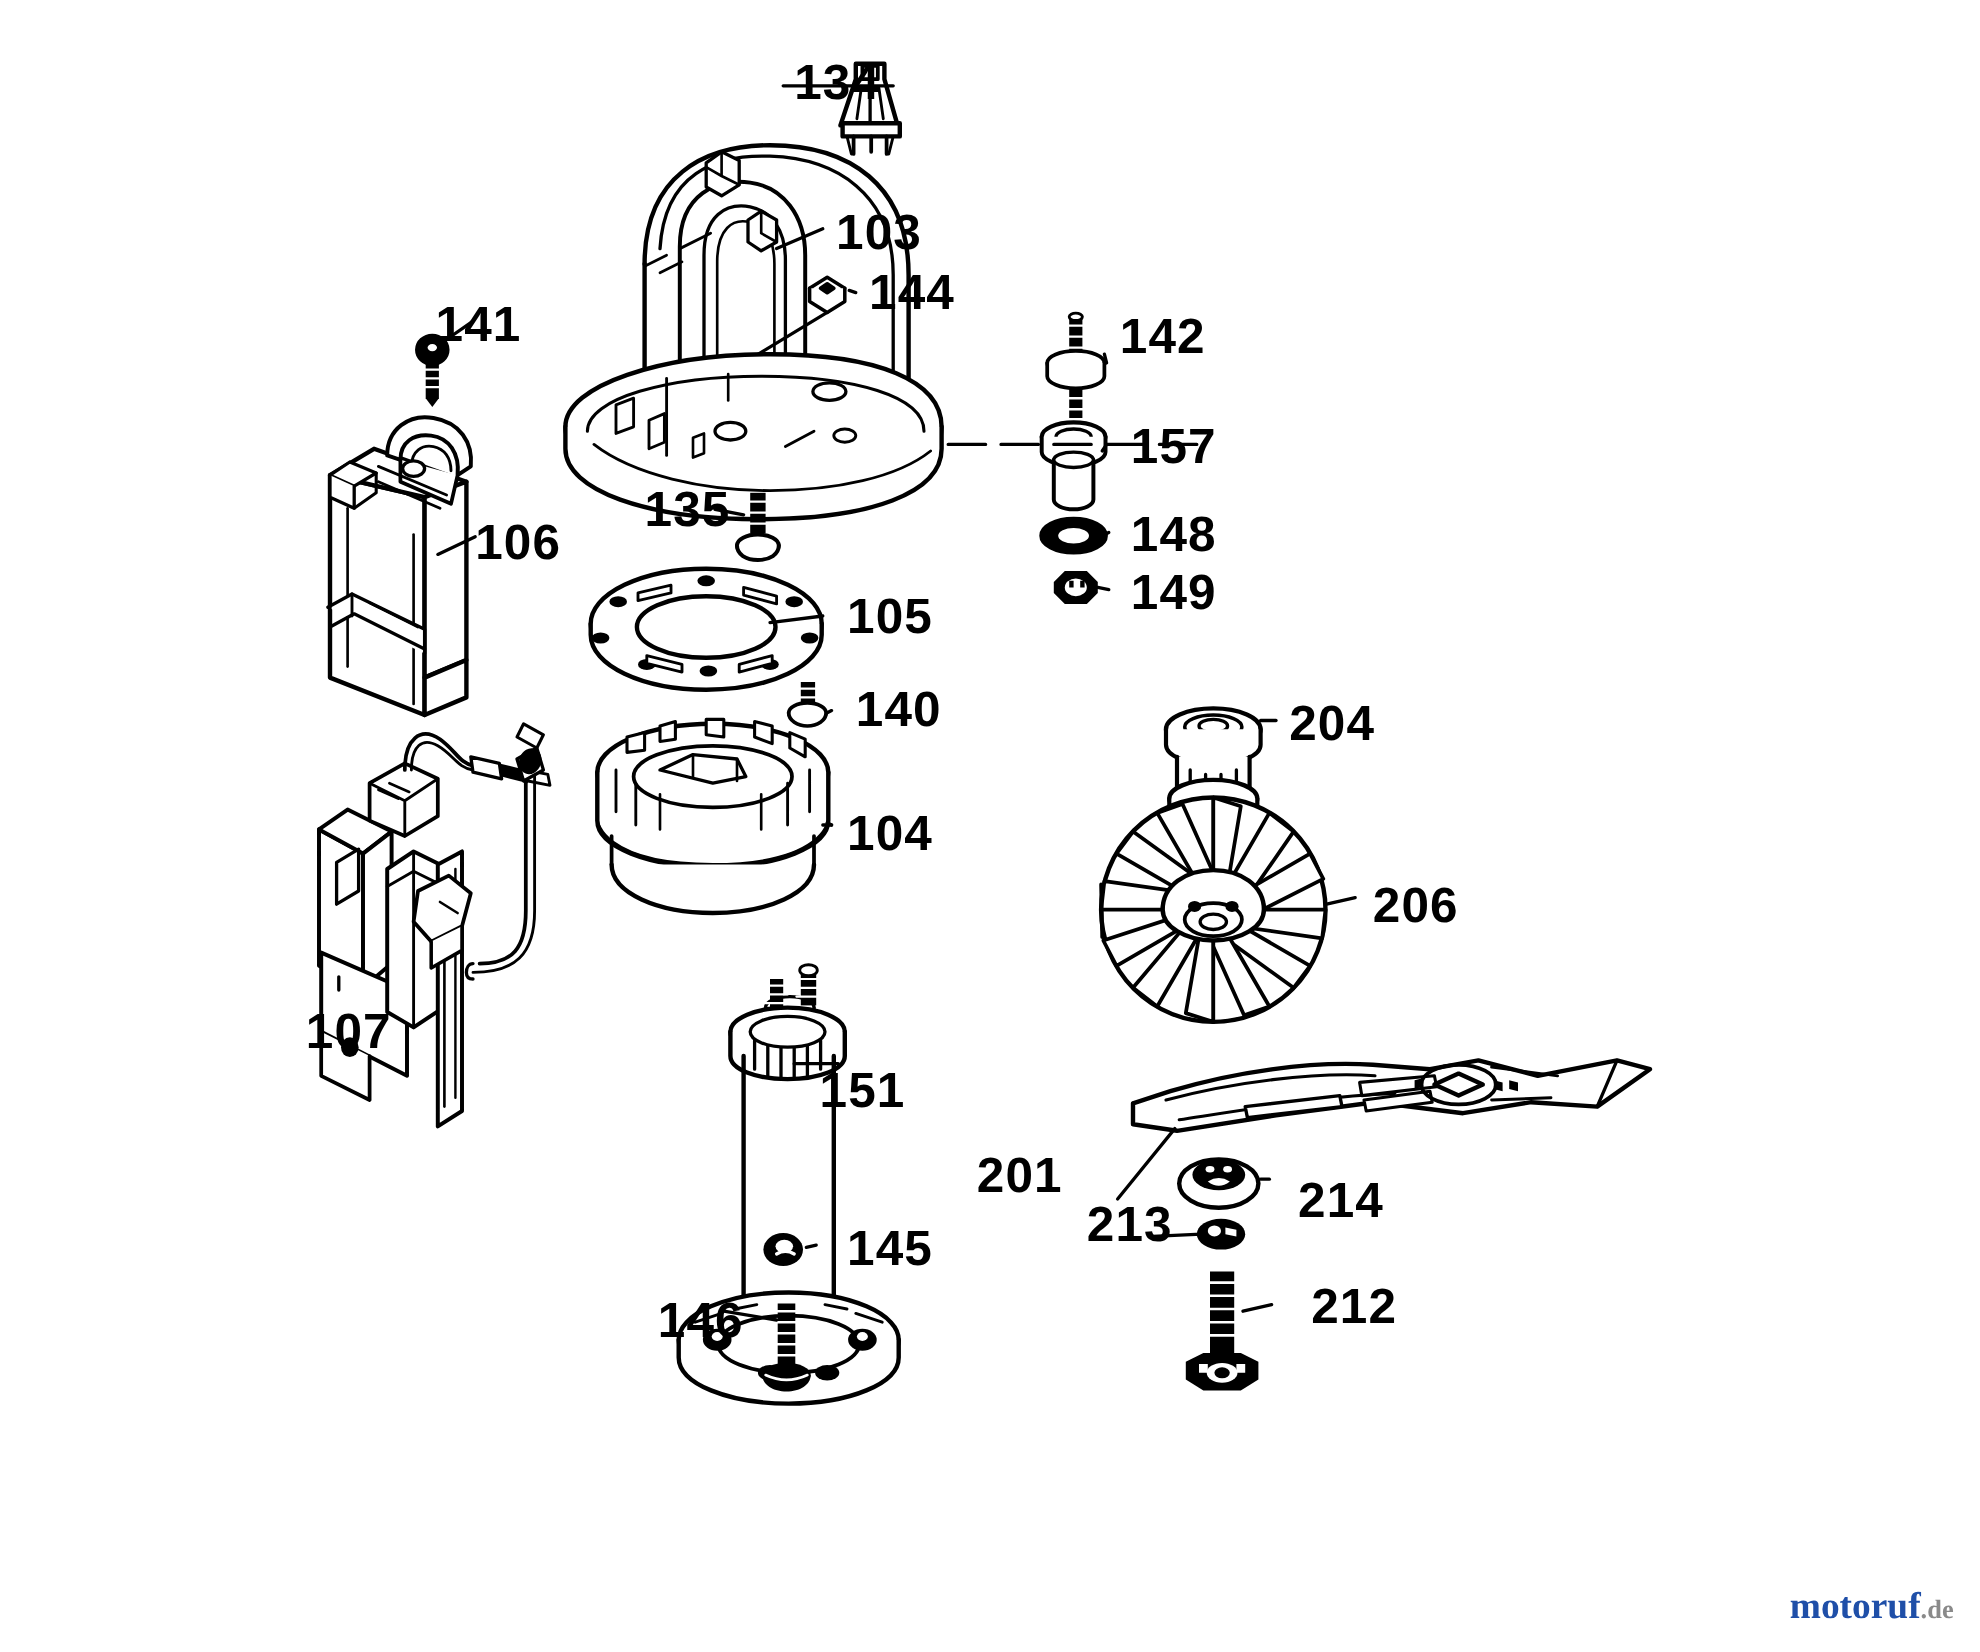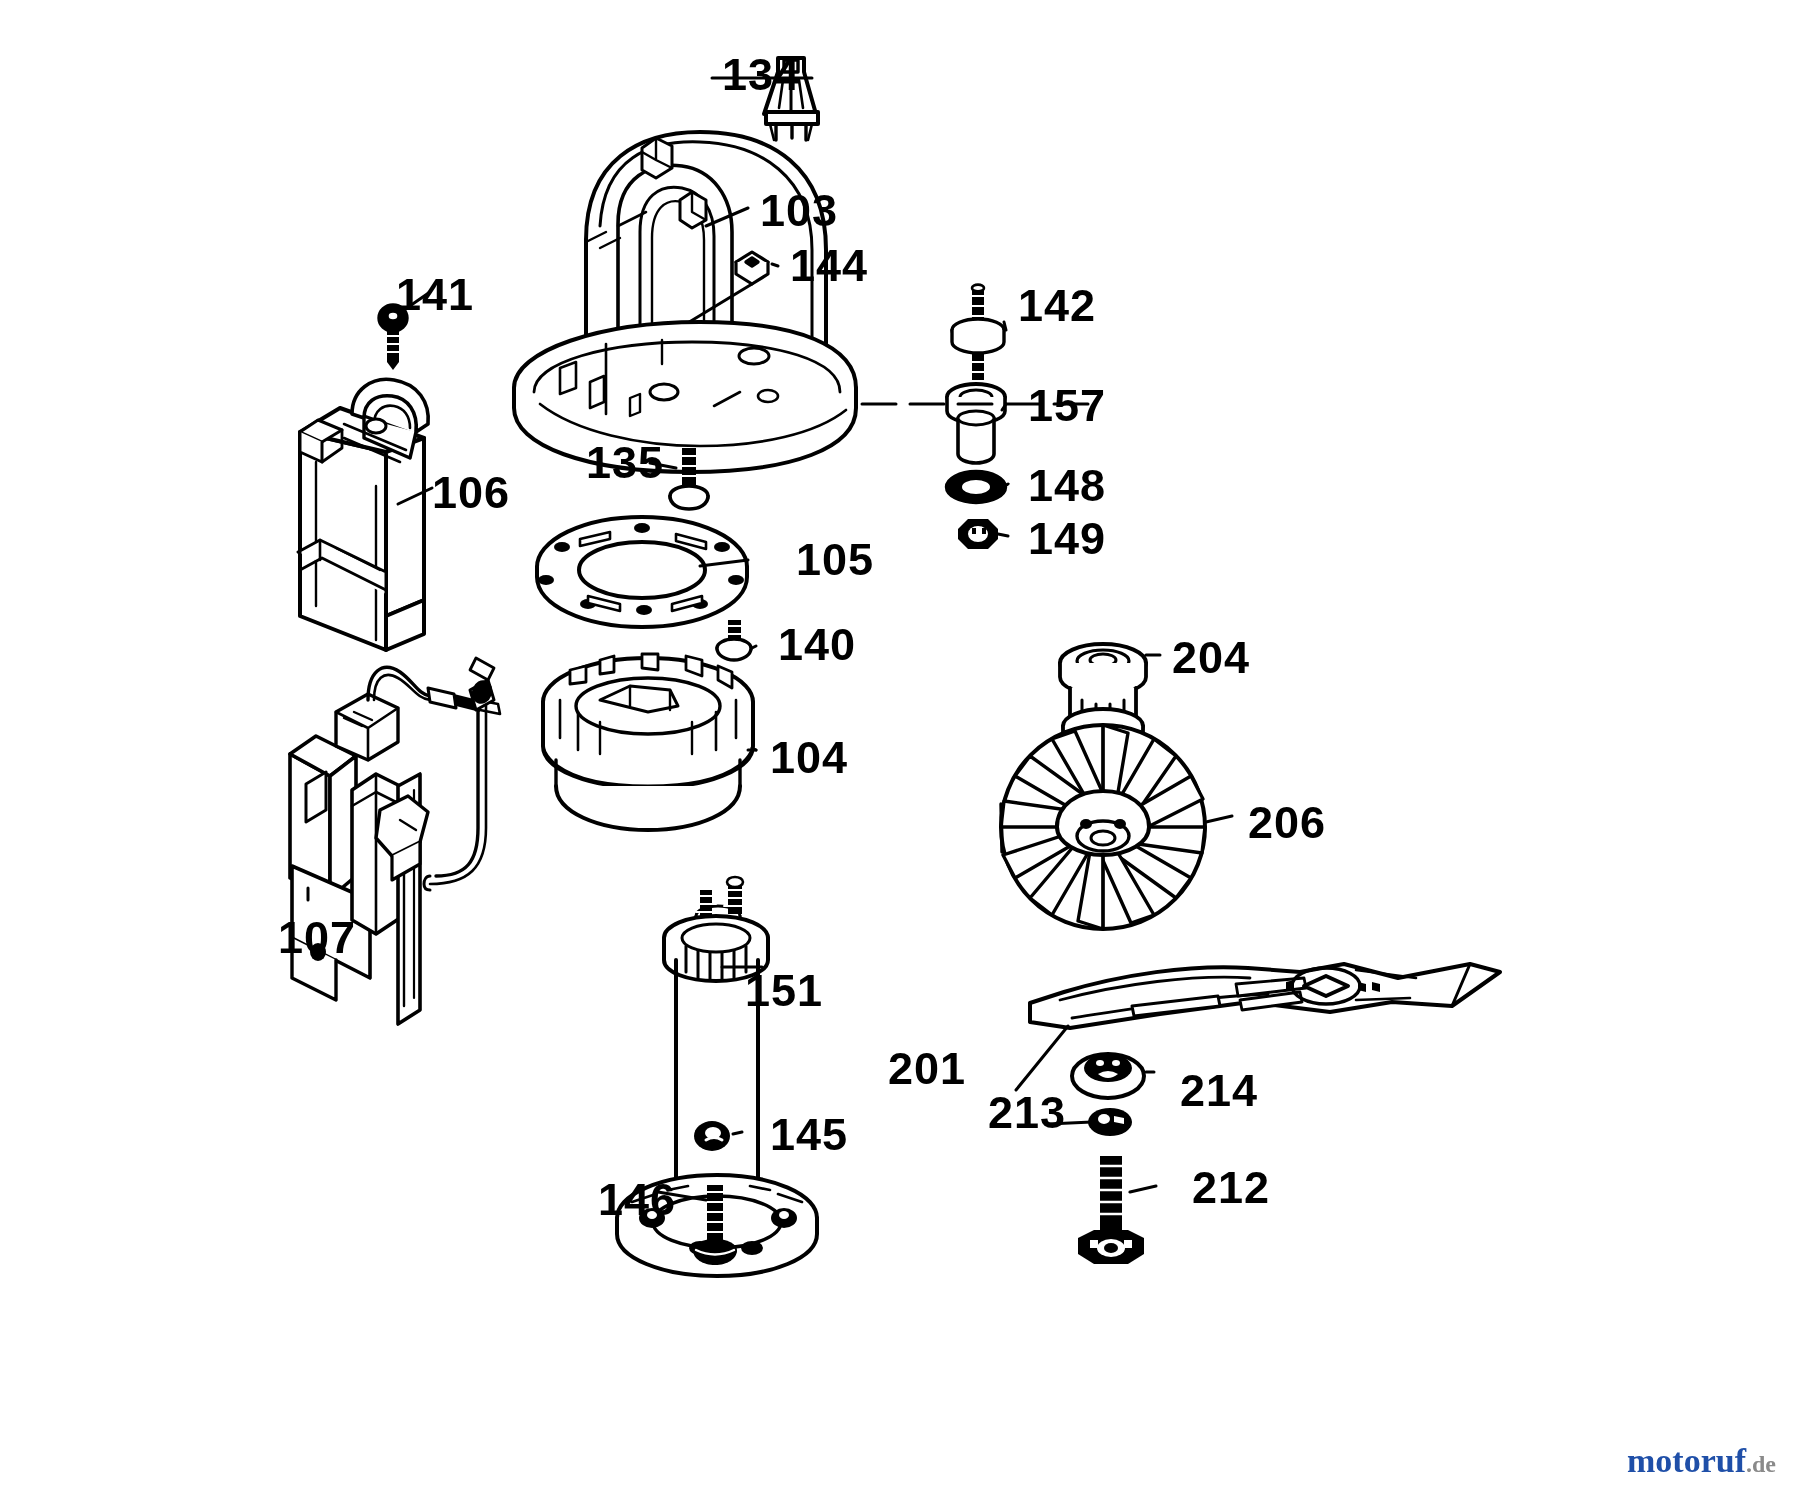--- a/index.html
+++ b/index.html
@@ -423,21 +423,21 @@
   <div class="lbl" style="left:722px;top:52px;">134</div>
   <div class="lbl" style="left:760px;top:188px;">103</div>
   <div class="lbl" style="left:790px;top:243px;">144</div>
   <div class="lbl" style="left:378px;top:272px;margin-left:18px;">141</div>
   <div class="lbl" style="left:1018px;top:283px;">142</div>
   <div class="lbl" style="left:1028px;top:383px;">157</div>
   <div class="lbl" style="left:1028px;top:463px;">148</div>
   <div class="lbl" style="left:432px;top:470px;">106</div>
   <div class="lbl" style="left:586px;top:440px;">135</div>
   <div class="lbl" style="left:1028px;top:516px;">149</div>
-  <div class="lbl" style="left:770px;top:537px;margin-left:26px;">105</div>
+  <div class="lbl" style="left:770px;top:537px;">105</div>
   <div class="lbl" style="left:778px;top:622px;">140</div>
   <div class="lbl" style="left:1172px;top:635px;">204</div>
   <div class="lbl" style="left:770px;top:735px;">104</div>
   <div class="lbl" style="left:1248px;top:800px;">206</div>
   <div class="lbl" style="left:278px;top:915px;">107</div>
   <div class="lbl" style="left:745px;top:940px;margin-top:28px;">151</div>
   <div class="lbl" style="left:888px;top:1046px;">201</div>
   <div class="lbl" style="left:1180px;top:1068px;">214</div>
   <div class="lbl" style="left:770px;top:1112px;">145</div>
   <div class="lbl" style="left:988px;top:1090px;">213</div>

